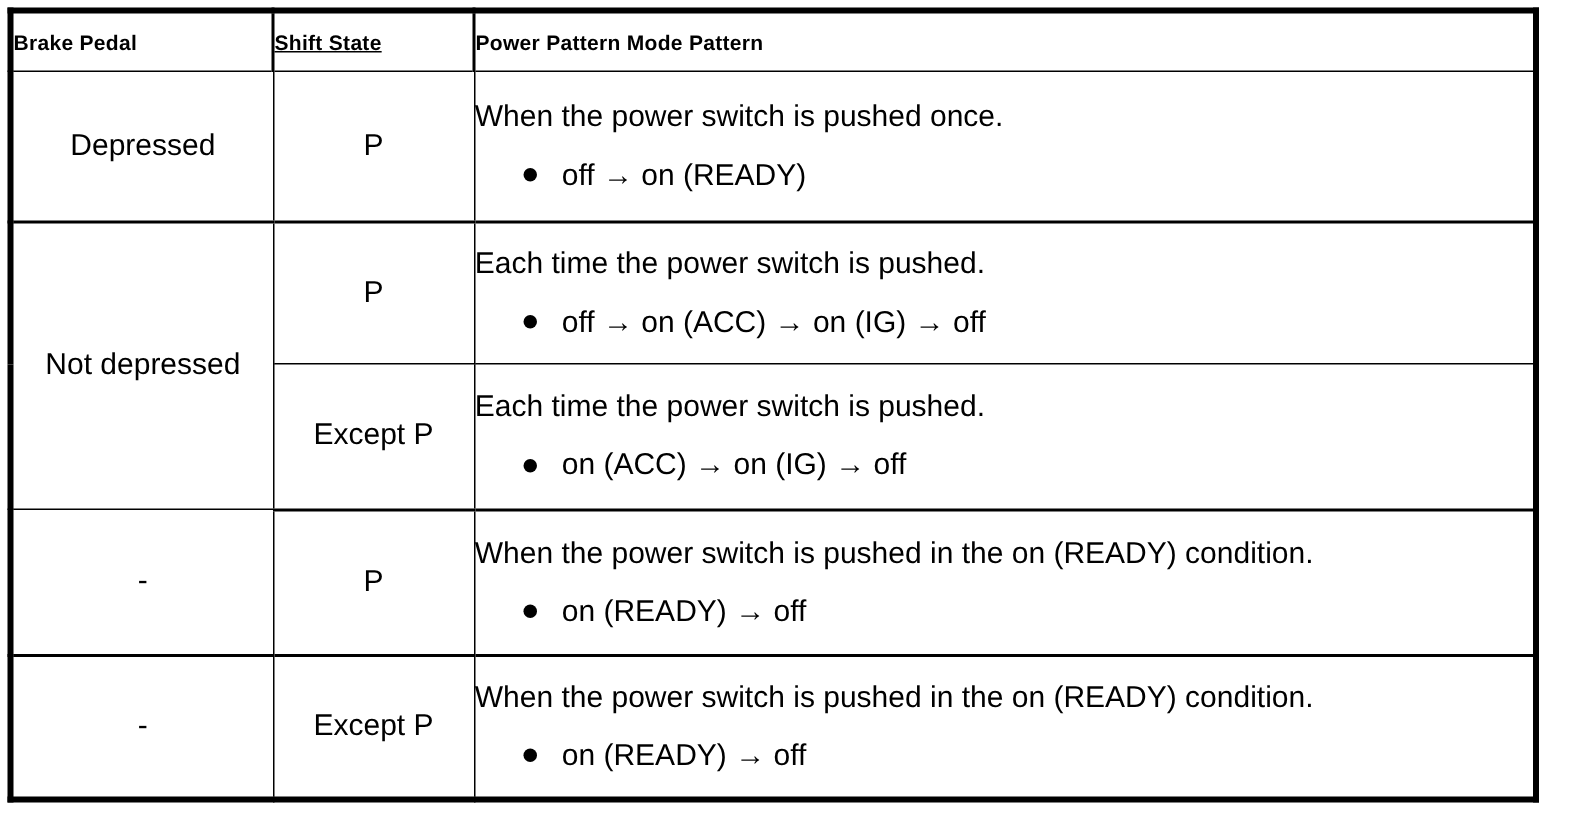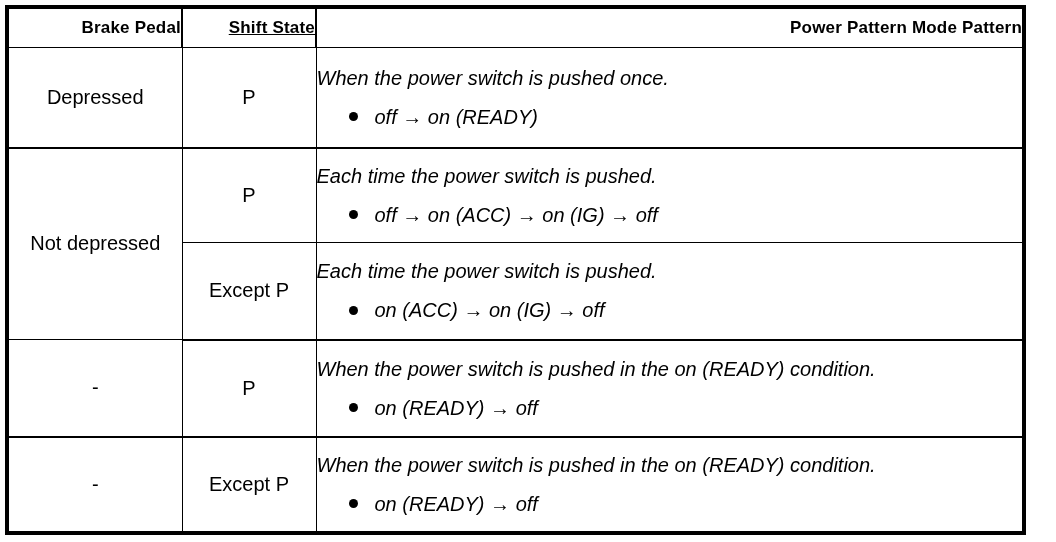--- a/index.html
+++ b/index.html
@@ -45,44 +45,43 @@
     border: 4px solid #000000;
   }
 
   
   col.c-brake { width: 175px; }
   col.c-shift { width: 134px; }
   col.c-pattern { width: 708px; }
 
   
   thead th {
-    font-size: 17px;
+    font-size: 14px;
     font-weight: bold;
-    text-align: right;
+    text-align: left;
     height: 38px;
     letter-spacing: 0.2px;
     border-bottom: 3px solid #000000;
   }
   thead th.th-brake { border-right: 2px solid #000000; }
   thead th.th-shift { border-right: 2px solid #000000; text-decoration: underline; }
 
   
   td.cell-brake,
   td.cell-shift {
     text-align: center;
     font-size: 20px;
     border-right: 2px solid #000000;
   }
   td.cell-brake { border-right: 2px solid #000000; }
 
   td.cell-pattern {
     padding: 9px 8px 10px 8px;
     font-size: 20px;
     line-height: 1.0;
-    font-style: italic;
   }
 
   
   tr.group-end > td { border-bottom: 2px solid #000000; }
 
   .pattern-head {
     display: block;
     white-space: nowrap;
     margin: 0 0 4px 0;
   }

